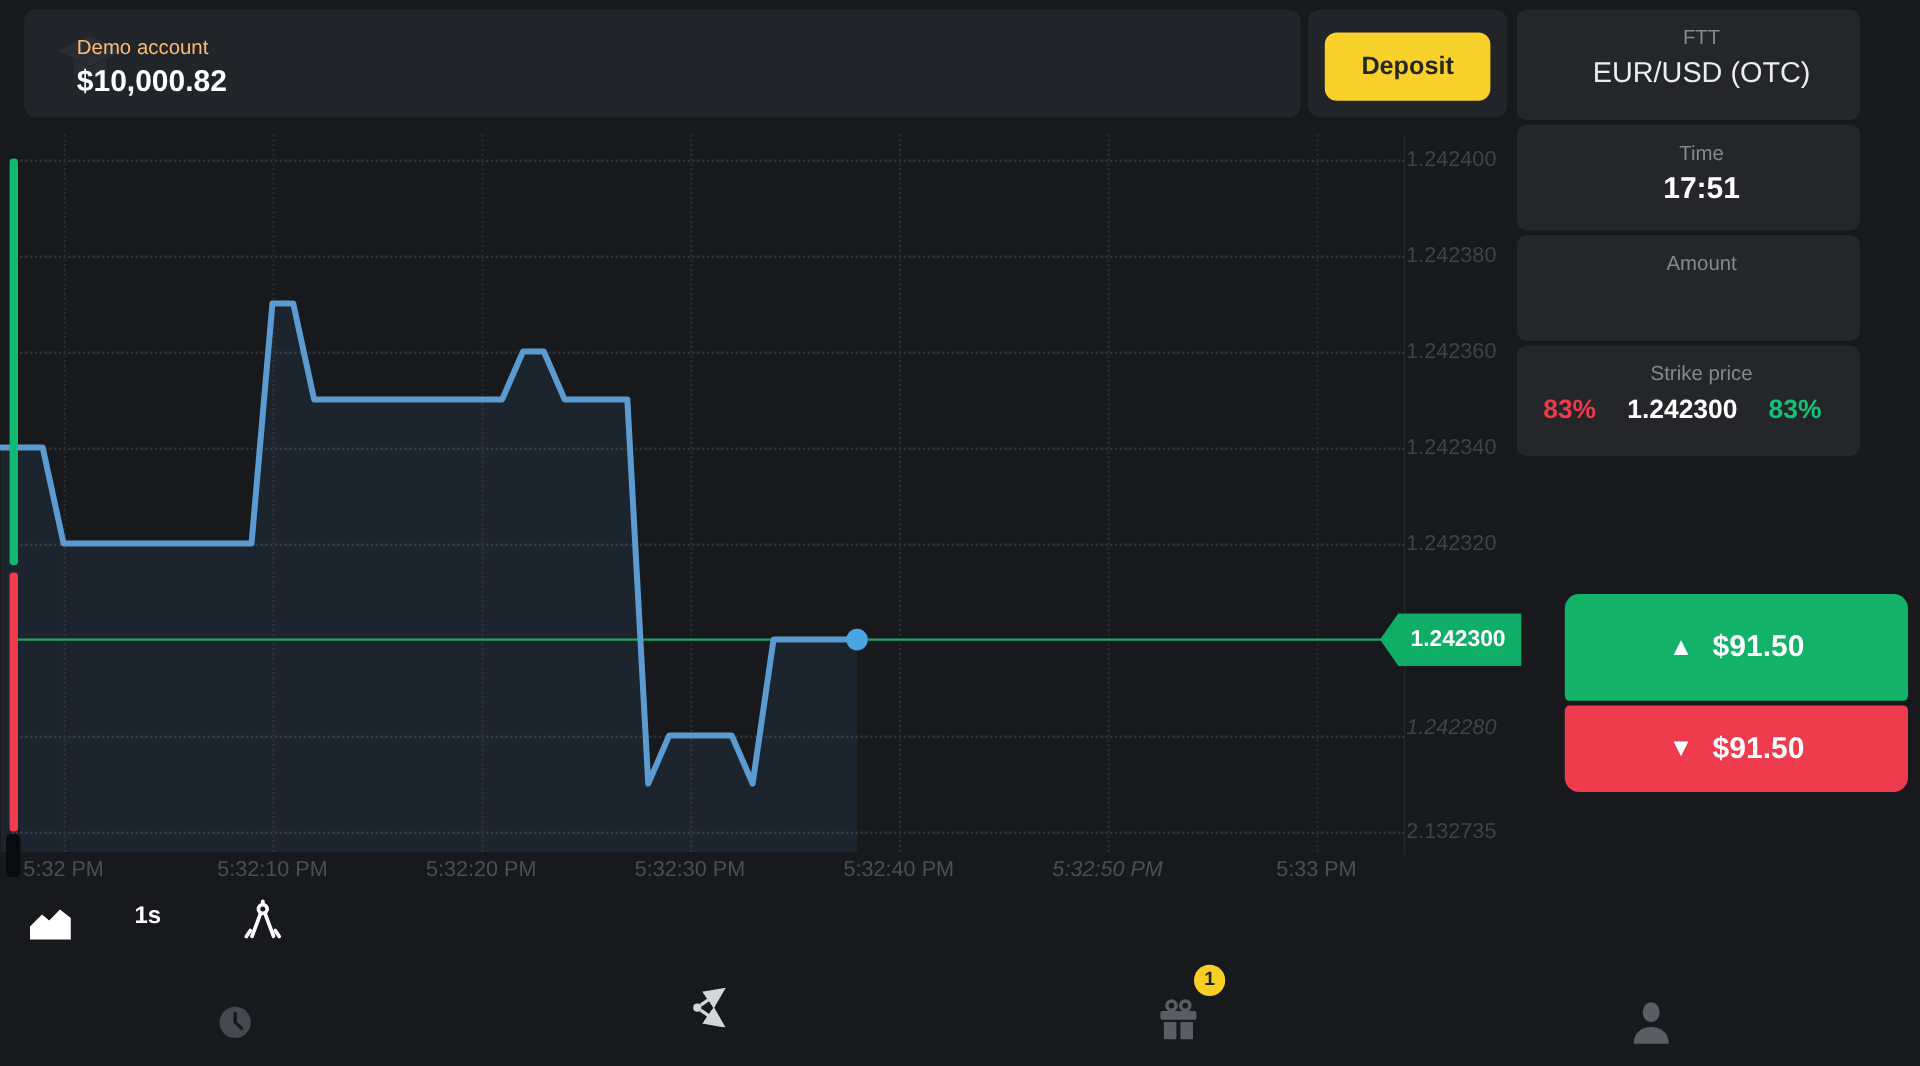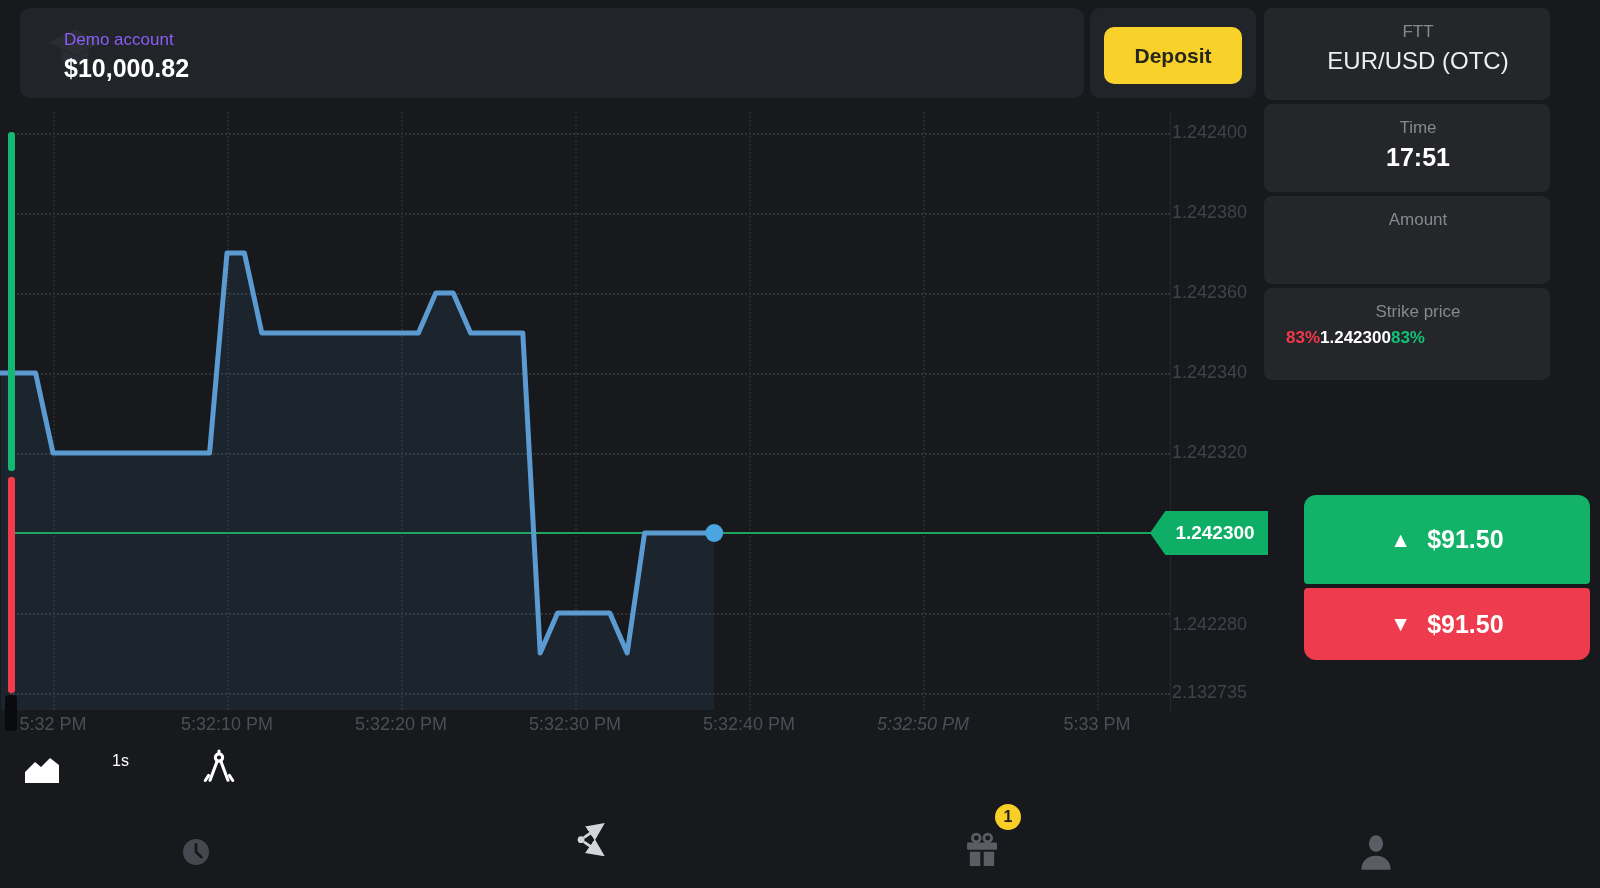--- a/index.html
+++ b/index.html
@@ -5,37 +5,37 @@
   * { margin:0; padding:0; box-sizing:border-box; }
   html,body { width:1600px; height:888px; background:#17191d; overflow:hidden;
               font-family:"Liberation Sans", sans-serif; position:relative; }
   .abs { position:absolute; }
 
   
   .hdr-bar { top:8px; height:90px; background:#212428; border-radius:10px; }
   #hdr-main { left:20px; width:1064px; }
   #hdr-dep  { left:1090px; width:166px; }
   .acct { left:44px; top:22px; z-index:2; }
-  .acct-label { color:#8b5cf6; font-size:17px; }
+  .acct-label { color:#fdba74; font-size:17px; }
   .acct-balance { color:#ffffff; font-size:25px; font-weight:bold; margin-top:4px; }
   .demo-watermark { left:24px; top:16px; opacity:.5; z-index:1; }
   .deposit-btn { left:1104px; top:27px; width:138px; height:57px; background:#f8d22a;
     border:none; border-radius:10px; color:#26261c; font-size:21px; font-weight:bold;
     font-family:"Liberation Sans",sans-serif; cursor:pointer; }
 
   
   .card { left:1264px; width:286px; background:#242629; border-radius:8px; padding:14px 0 0 22px;text-align:center; }
   #card-asset  { top:8px;   height:92px; }
   #card-time   { top:104px; height:88px; }
   #card-amount { top:196px; height:88px; }
   #card-strike { top:288px; height:92px; }
   .card-label { color:#85898e; font-size:17px; }
   .card-value { color:#ffffff; font-size:25px; font-weight:bold; margin-top:5px; }
   .asset-name { font-weight:normal; color:#eceded; font-size:24px; }
-  .strike-row { margin-top:6px; font-size:17px; font-weight:bold; display:flex; gap:0; align-items:center; }
+  .strike-row { margin-top:6px; font-size:22px; font-weight:bold; display:flex; gap:26px; align-items:center; }
   .pct-down { color:#f2394b; }
   .pct-up { color:#10c377; }
   .strike-mid { color:#ffffff; }
 
   .trade-btn { left:1304px; width:286px; border:none; cursor:pointer; color:#fff;
     font-size:25px; font-weight:bold; font-family:"Liberation Sans",sans-serif;
     display:flex; align-items:center; justify-content:center; gap:16px; }
   #btn-up   { top:495px; height:89px; background:#12b268; border-radius:12px 12px 4px 4px; }
   #btn-down { top:588px; height:72px; background:#ee3b4d; border-radius:4px 4px 12px 12px; }
   .btn-arrow { font-size:21px; }
@@ -55,21 +55,21 @@
     clip-path:polygon(0 50%, 13% 0, 100% 0, 100% 100%, 13% 100%);
     color:#fff; font-size:19px; font-weight:bold; display:flex; align-items:center;
     justify-content:center; padding-left:12px; }
 
   
   .sent-green { left:8px; width:7px; background:#14b872; border-radius:3px; }
   .sent-red   { left:8px; width:7px; background:#f23c4e; border-radius:3px; }
   .sent-handle{ left:5px; width:12px; background:#0a0b0e; border-radius:4px; }
 
   
-  .tf-label { left:112px; top:752px; color:#fff; font-size:16px; font-weight:normal; }
+  .tf-label { left:112px; top:752px; color:#fff; font-size:20px; font-weight:bold; }
   .nav-badge { left:995px; top:804px; width:26px; height:26px; border-radius:50%;
     background:#f7cf27; color:#1f2023; font-size:16px; font-weight:bold;
     display:flex; align-items:center; justify-content:center; z-index:3; }
   .icon-btn { background:none; border:none; cursor:pointer; padding:0; position:absolute; }
 </style>
 </head>
 <body>
 
 <div class="abs" id="chart-layer">
   <div id="grid-host">
@@ -77,21 +77,21 @@
       <div class="y-label" style="top: 122px;">1.242400</div>
       <div class="h-grid" style="top: 213px;"></div>
       <div class="y-label" style="top: 202px;">1.242380</div>
       <div class="h-grid" style="top: 293px;"></div>
       <div class="y-label" style="top: 282px;">1.242360</div>
       <div class="h-grid" style="top: 373px;"></div>
       <div class="y-label" style="top: 362px;">1.242340</div>
       <div class="h-grid" style="top: 453px;"></div>
       <div class="y-label" style="top: 442px;">1.242320</div>
       <div class="h-grid" style="top: 613px;"></div>
-      <div class="y-label" style="top: 614px;">1.242280</div>
+      <div class="y-label" style="top: 596px; font-style: italic;">1.242280</div>
       <div class="h-grid" style="top: 693px;"></div>
       <div class="y-label" style="top: 682px;">2.132735</div>
       <div class="v-grid" style="left: 53px;"></div>
       <div class="x-label" style="left: -17px;">5:32 PM</div>
       <div class="v-grid" style="left: 227px;"></div>
       <div class="x-label" style="left: 157px;">5:32:10 PM</div>
       <div class="v-grid" style="left: 401px;"></div>
       <div class="x-label" style="left: 331px;">5:32:20 PM</div>
       <div class="v-grid" style="left: 575px;"></div>
       <div class="x-label" style="left: 505px;">5:32:30 PM</div>

